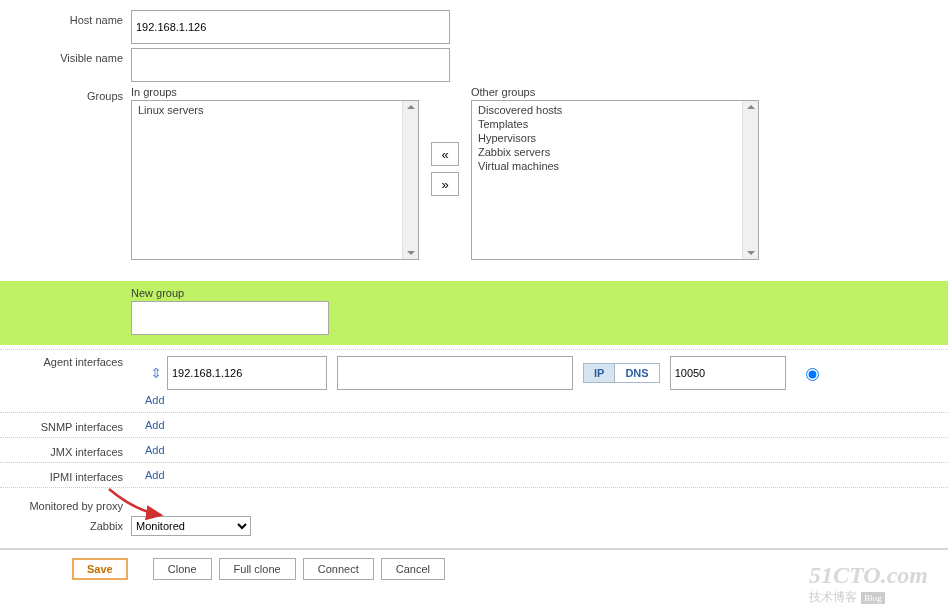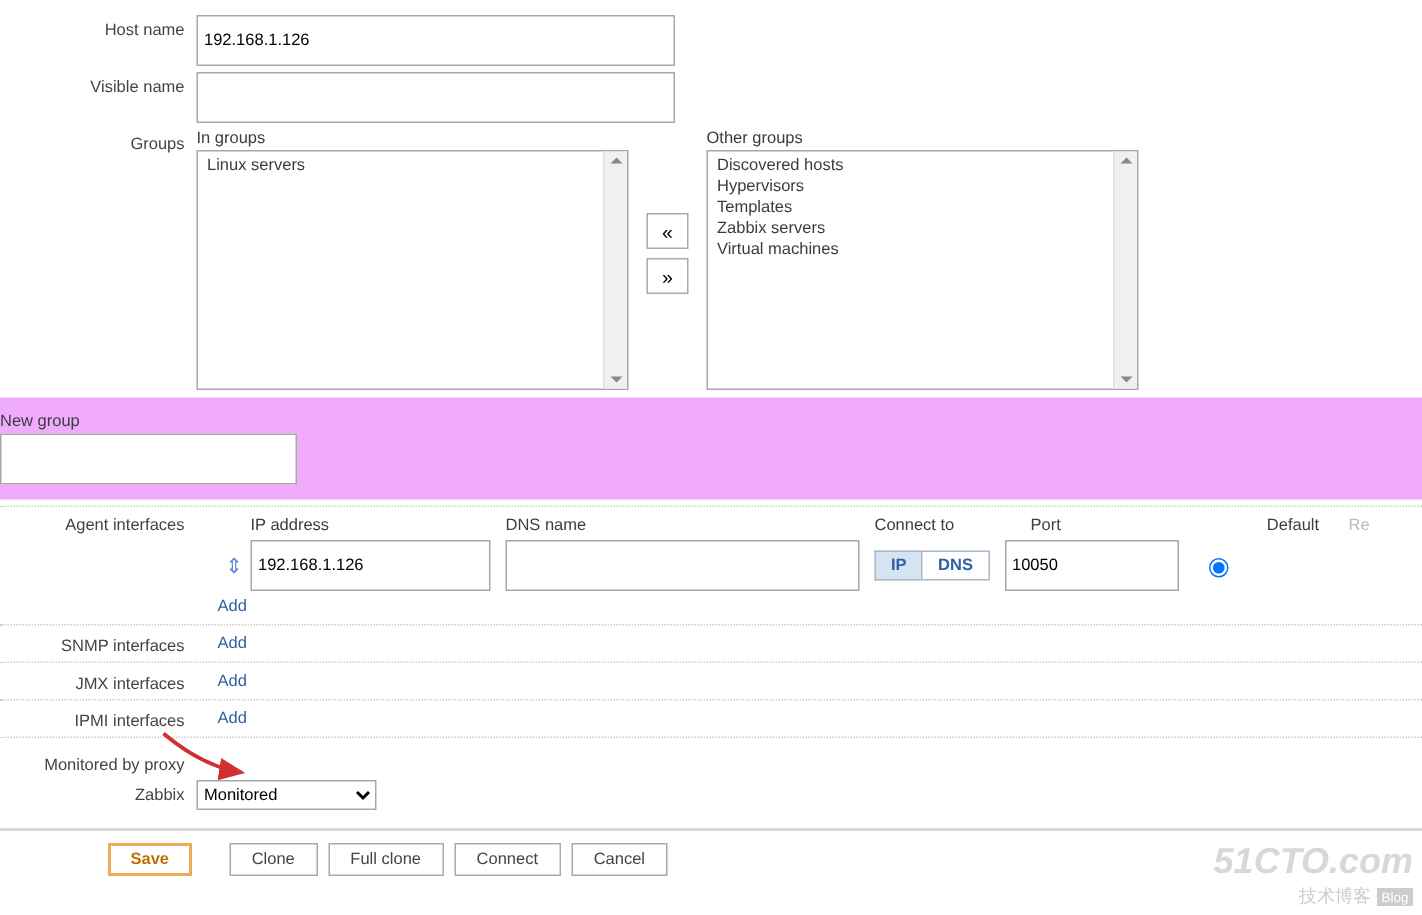--- a/index.html
+++ b/index.html
@@ -39,23 +39,22 @@
     border-left: 4px solid transparent; border-right: 4px solid transparent;
   }
   .listbox-scroll::before { top: 4px; border-bottom: 4px solid #888; }
   .listbox-scroll::after { bottom: 4px; border-top: 4px solid #888; }
   .move-btns { display: flex; flex-direction: column; gap: 6px; margin-top: 56px; }
   .move-btn {
     width: 28px; height: 24px; border: 1px solid #aaa; background: #fff;
     cursor: pointer; font-size: 13px; padding: 0;
   }
   .new-group-section {
-    background: #f0abfc; padding: 6px 0 10px 0; margin-top: 5px;
+    background: #bef264; padding: 6px 0 10px 0; margin-top: 21px;
     display: flex;
-    flex-direction: column;
   }
   .new-group-input { width: 198px; }
   .interfaces-block {
     border-top: 1px dotted #ccc; border-bottom: 1px dotted #ccc;
     margin-top: 4px;
   }
   .iface-row {
     display: flex; border-bottom: 1px dotted #ccc; padding: 4px 0;
   }
   .iface-row:last-child { border-bottom: none; }
@@ -100,22 +99,22 @@
   }
   .btn-save {
     border: 2px solid #ecaa5a; color: #c07000; font-weight: bold; padding: 3px 13px;
     margin-right: 22px;
   }
   .arrow-annot {
     position: absolute; left: 105px; top: 475px; pointer-events: none;
   }
   .form-area { position: relative; }
   .watermark {
-    position: fixed; right: 6px; bottom: 4px; text-align: right; color: #ccc;
-    font-family: Liberation Sans, sans-serif;
+    position: fixed; right: 20px; bottom: 4px; text-align: left; color: #ccc;
+    font-family: Liberation Serif, serif;
   }
   .watermark .wm1 { font-size: 24px; font-style: italic; font-weight: bold; color:#d8d8d8; }
   .watermark .wm2 { font-size: 12px; color:#ccc; }
   .watermark .wm3 { font-size: 9px; background:#ccc; color:#fff; padding:1px 3px; margin-left:4px;}
 </style>
 </head>
 <body>
 
 <div class="form-area">
 
@@ -145,22 +144,22 @@
           </div>
         </div>
         <div class="move-btns">
           <button class="move-btn">«</button>
           <button class="move-btn">»</button>
         </div>
         <div>
           <div class="listbox-title">Other groups</div>
           <div class="listbox">
             <div class="listbox-item">Discovered hosts</div>
+            <div class="listbox-item">Templates</div>
             <div class="listbox-item">Hypervisors</div>
-            <div class="listbox-item">Templates</div>
             <div class="listbox-item">Zabbix servers</div>
             <div class="listbox-item">Virtual machines</div>
             <div class="listbox-scroll"></div>
           </div>
         </div>
       </div>
     </div>
   </div>
 
   <div class="new-group-section">
@@ -168,29 +167,20 @@
     <div class="field-col">
       <div class="listbox-title">New group</div>
       <input type="text" class="new-group-input" value="" style="">
     </div>
   </div>
 
   <div class="interfaces-block">
     <div class="iface-row">
       <div class="label-col" style="padding-top:2px">Agent interfaces</div>
       <div class="iface-body">
-        <div class="iface-header">
-          <div class="ih-drag"></div>
-          <div class="ih-ip">IP address</div>
-          <div class="ih-dns">DNS name</div>
-          <div class="ih-connect">Connect to</div>
-          <div class="ih-port">Port</div>
-          <div class="ih-default">Default</div>
-          <div class="ih-remove remove-txt">Re</div>
-        </div>
         <div class="iface-entry">
           <div class="drag-handle">⇕</div>
           <input type="text" class="ip-input" value="192.168.1.126" style="">
           <input type="text" class="dns-input" style="margin-left: 10px;" value="">
           <div class="connect-grp" style="margin-left:10px">
             <div class="seg-btn active">IP</div>
             <div class="seg-btn">DNS</div>
           </div>
           <input type="text" class="port-input" value="10050" style="">
           <input type="radio" checked="" class="default-radio" style="">

